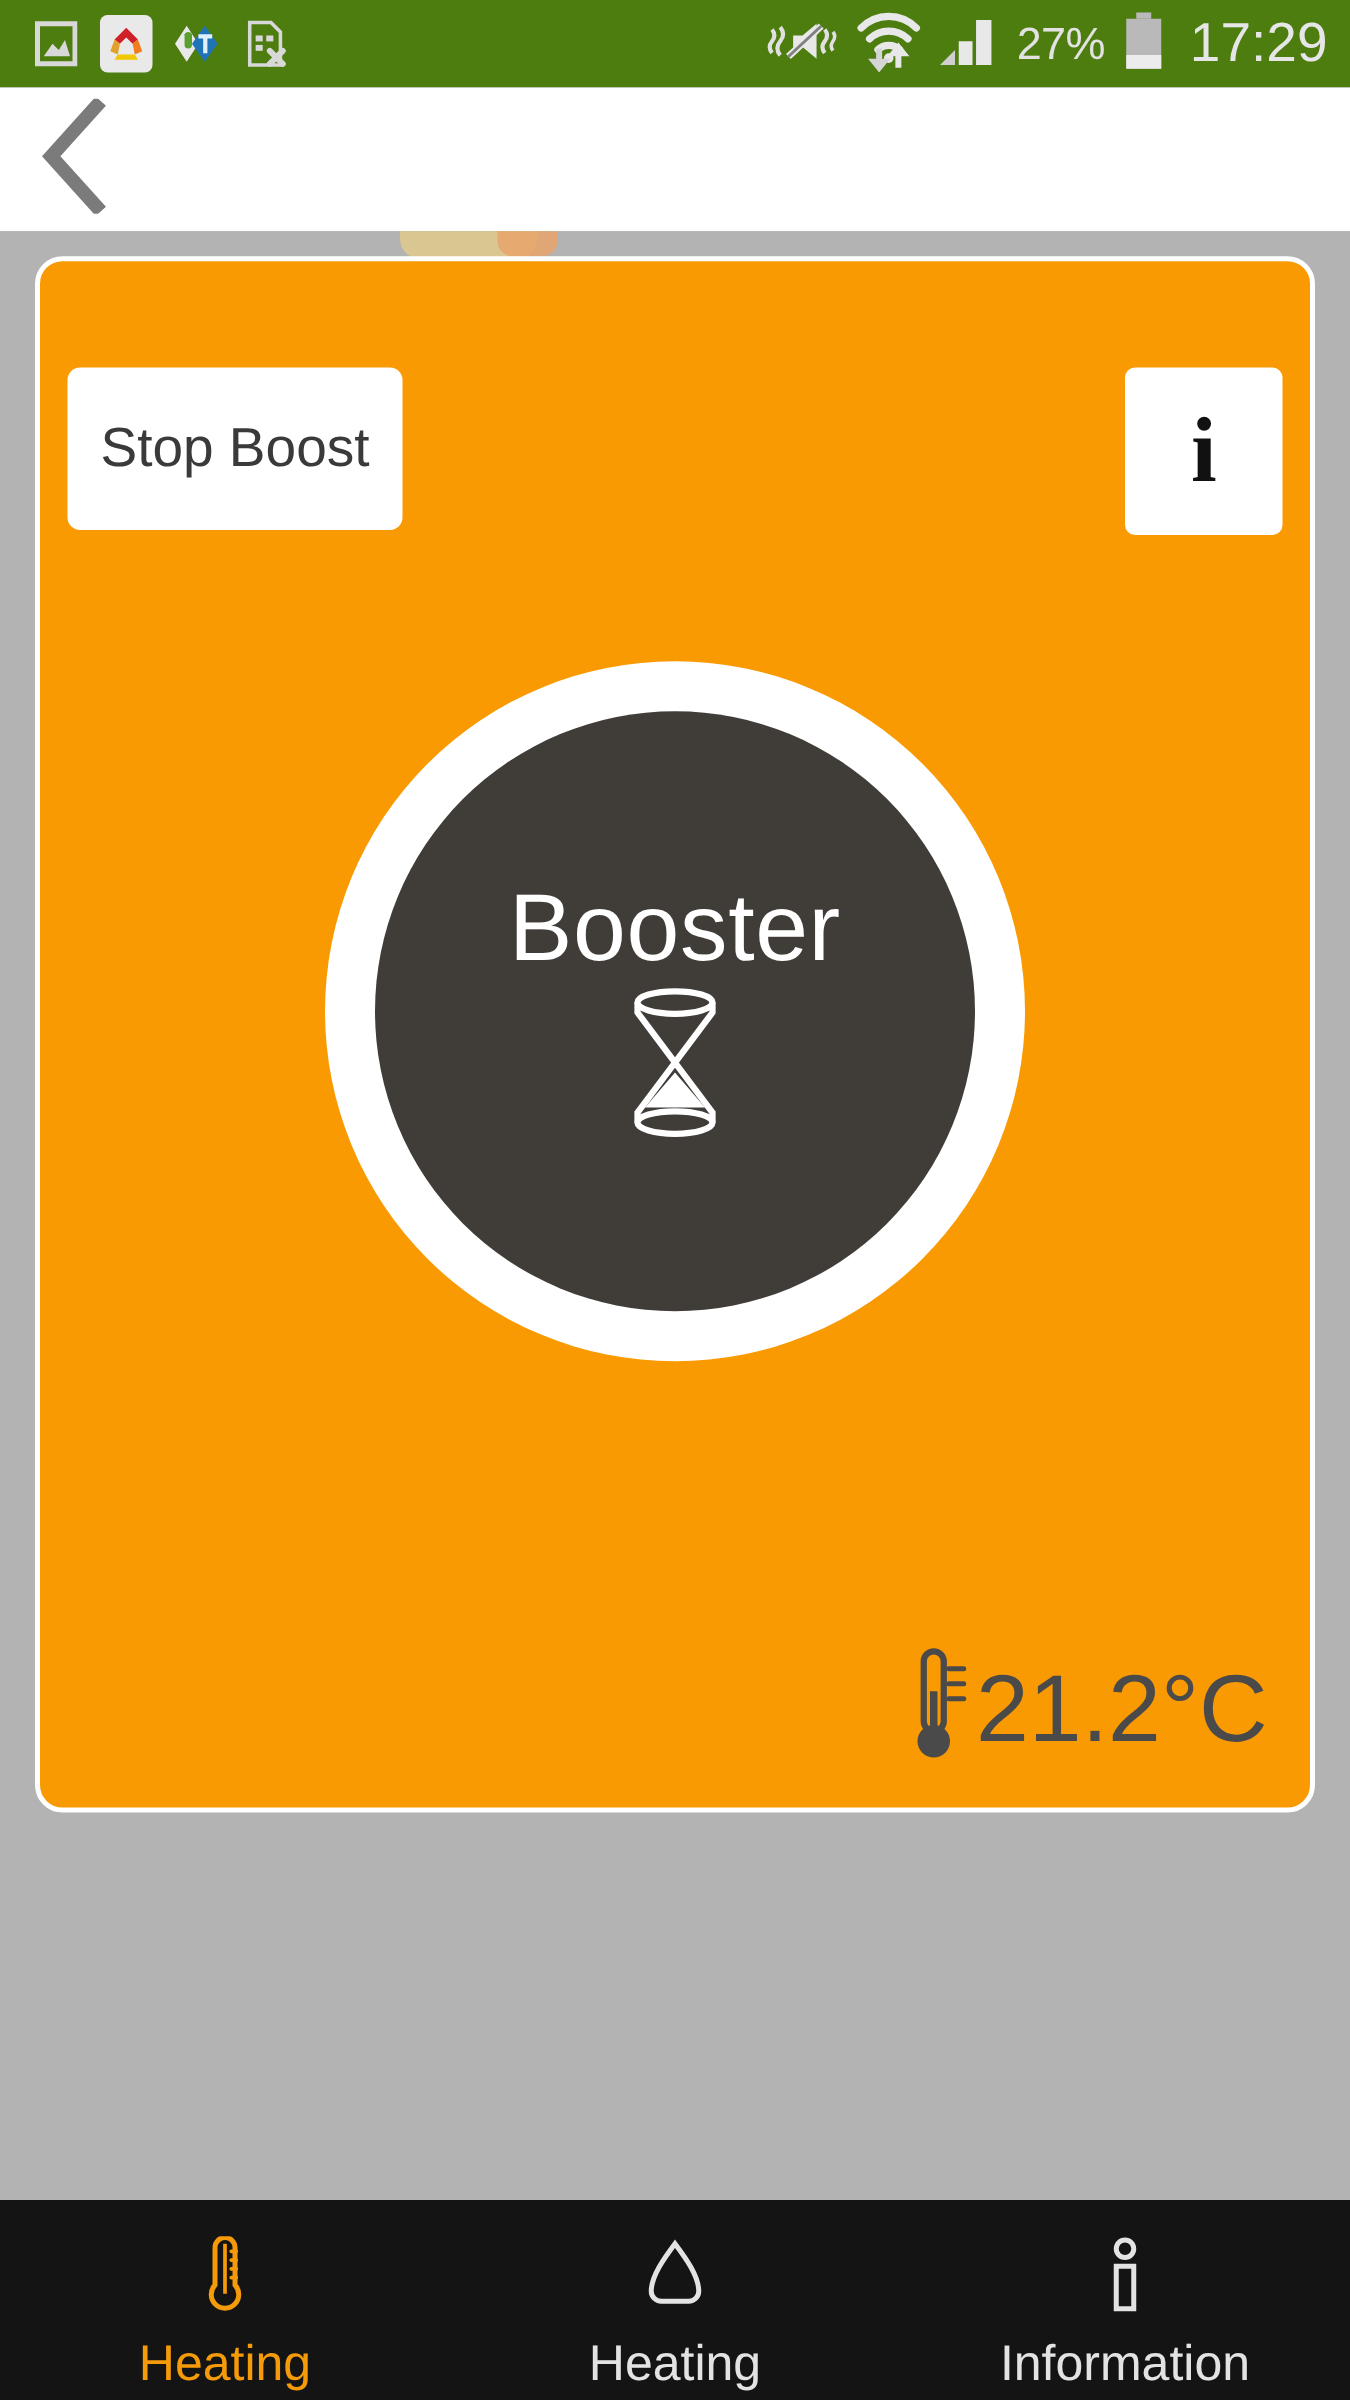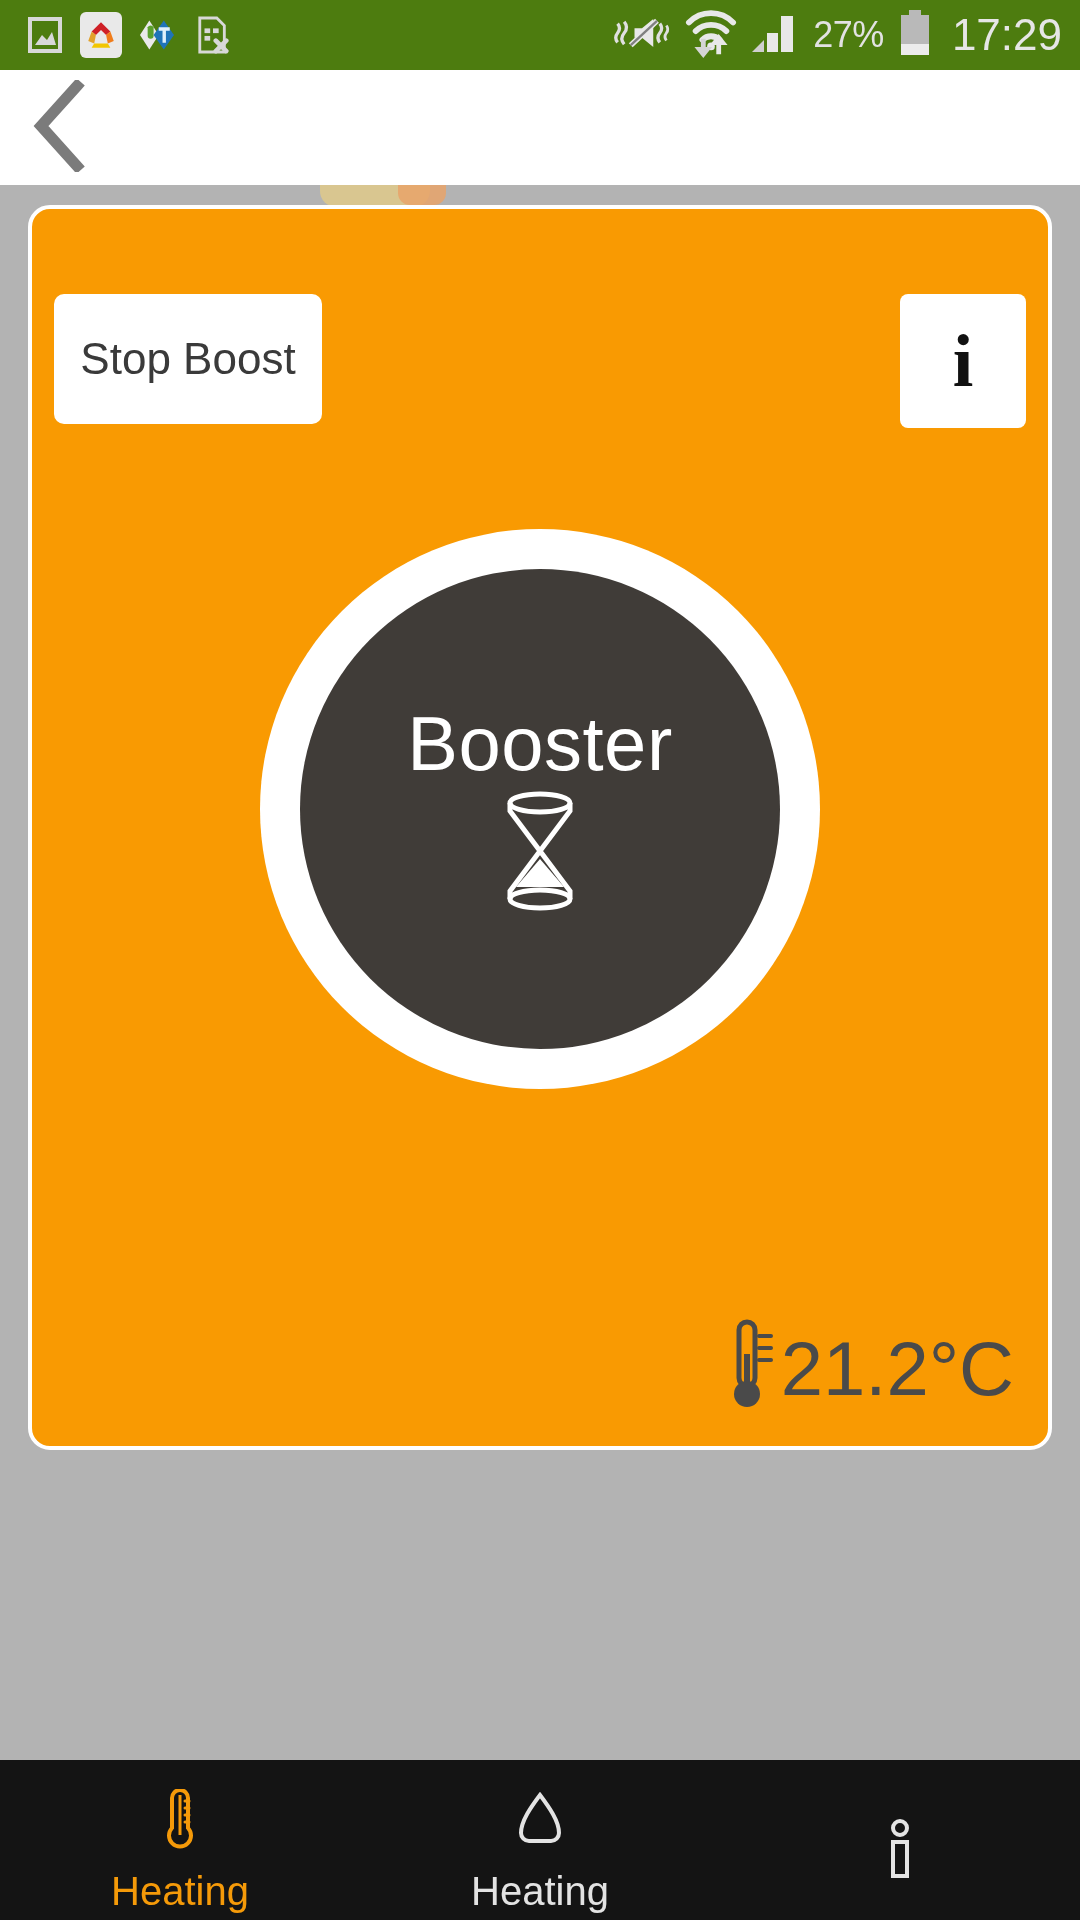--- a/index.html
+++ b/index.html
@@ -330,15 +330,16 @@
   </div>
 
 
   <div class="nav-item">
     <span class="nav-ico">
       <svg width="36" height="66" viewBox="0 0 36 66">
         <circle cx="18" cy="10" r="7" fill="none" stroke="#e3e3e3" stroke-width="4"></circle>
         <rect x="11" y="24" width="14" height="34" fill="none" stroke="#e3e3e3" stroke-width="4"></rect>
       </svg>
     </span>
+    <span class="nav-label">Information</span>
   </div>
 
 </div>
 
 </body></html>

